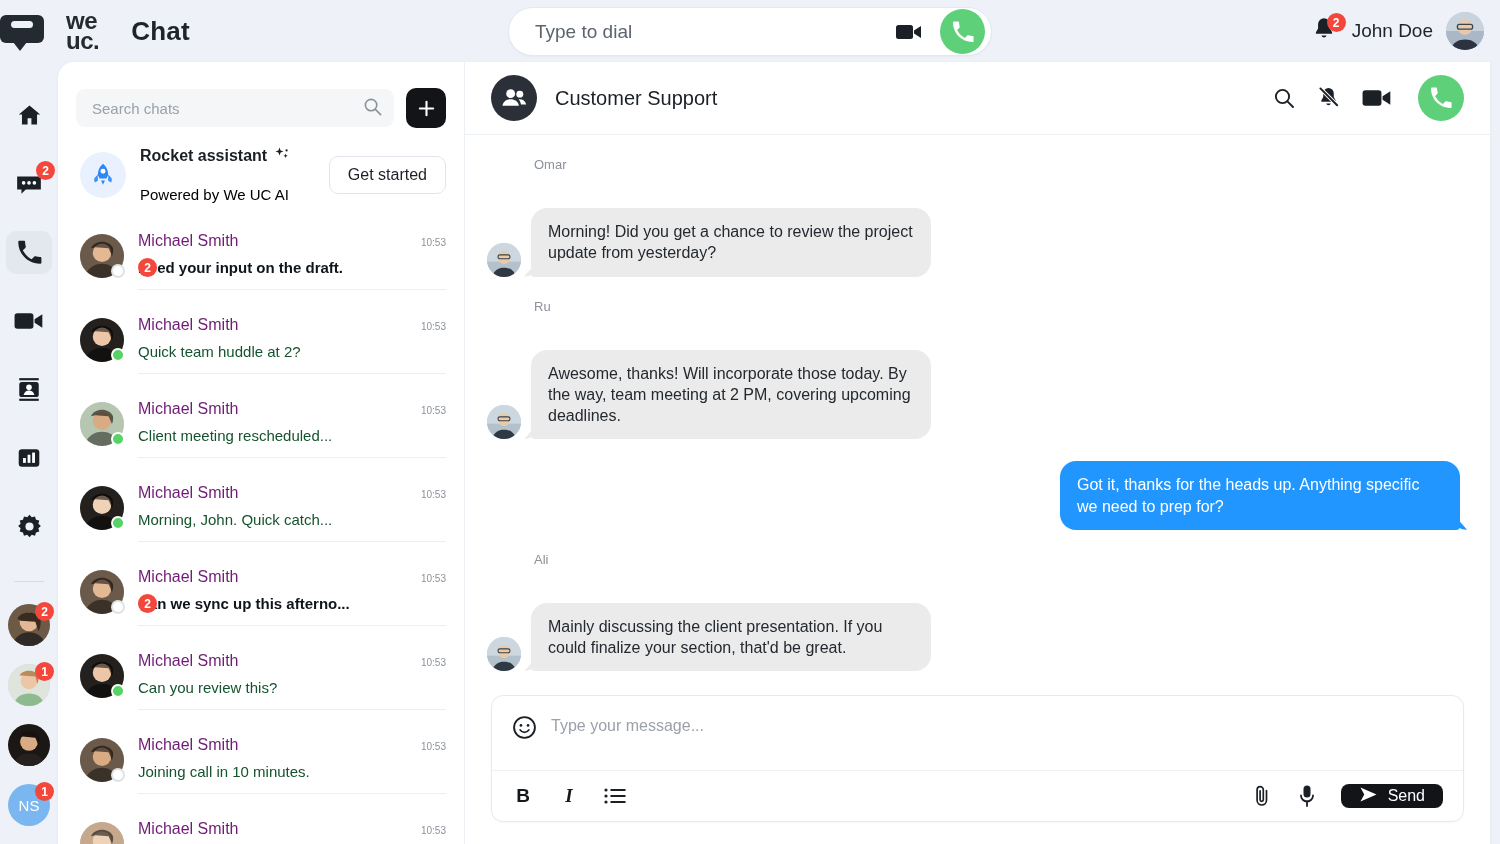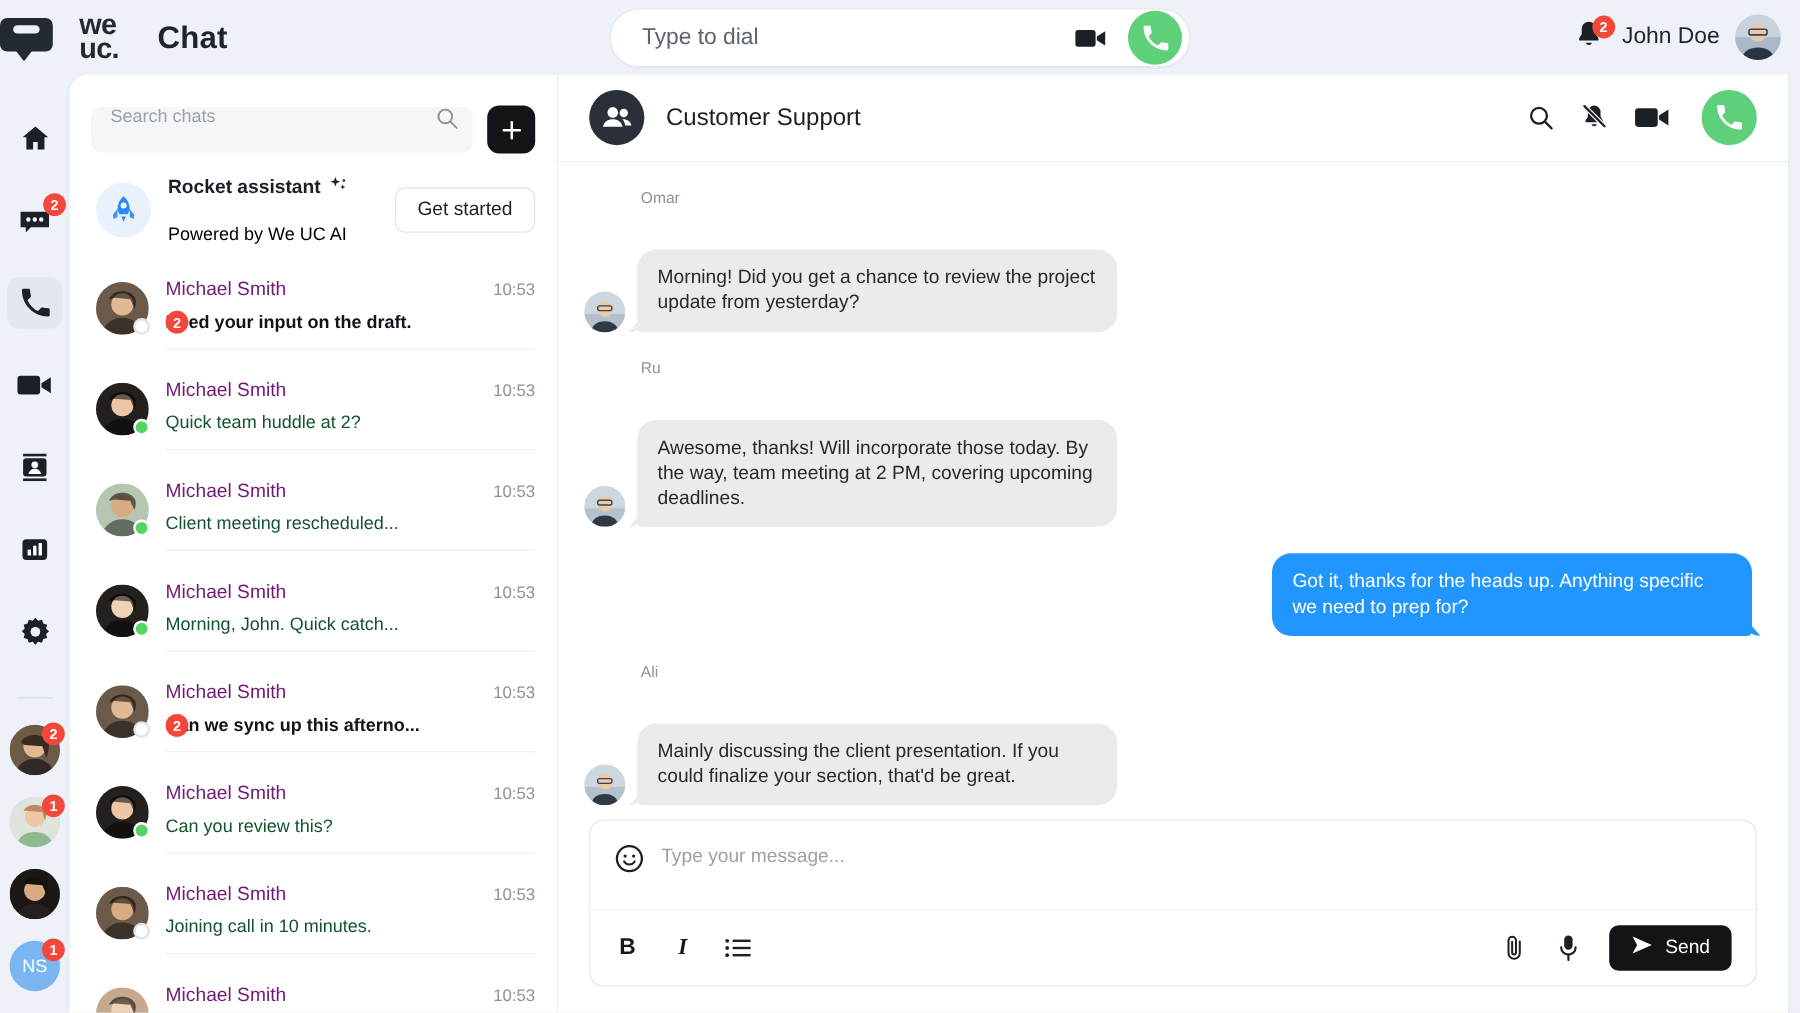--- a/index.html
+++ b/index.html
@@ -91,21 +91,21 @@
     position: absolute; left: 58px; top: 62px; width: 1432px; height: 782px;
     background: #fff; border-radius: 16px 0 0 0; display: flex; overflow: hidden;
     box-shadow: 0 1px 4px rgba(25,40,70,.05);
   }
 
   
   .chatlist { width: 407px; height: 100%; border-right: 1px solid #eceff3; display: flex; flex-direction: column; }
   .searchrow { display: flex; align-items: center; gap: 12px; padding: 26px 18px 10px 18px; }
   .searchbox {
     flex: 1; height: 38px; background: #f4f6f8; border-radius: 9px; display: flex;
-    align-items: flex-start; padding: 0 12px 0 16px;
+    align-items: center; padding: 0 12px 0 16px;
   }
   .searchbox input {
     flex: 1; border: none; background: transparent; outline: none; font-size: 15px; color: #333a42;
     font-family: "Liberation Sans", sans-serif;
   }
   .searchbox input::placeholder { color: #9aa1aa; }
   .plus-btn {
     width: 40px; height: 40px; border-radius: 10px; background: #121417; border: none;
     display: flex; align-items: center; justify-content: center; cursor: pointer; flex: none;
   }
@@ -130,21 +130,21 @@
   .chat-av .avatar { width: 44px; height: 44px; }
   .presence {
     position: absolute; right: -1px; bottom: 0px; width: 14px; height: 14px; border-radius: 50%;
     border: 2px solid #fff;
   }
   .presence.online { background: #56d364; }
   .presence.offline { background: #fff; border: 2px solid #dfe3e8; }
   .chat-body { flex: 1; min-width: 0; border-bottom: 1px solid #eceff3; padding-bottom: 13px; }
   .chat-top { display: flex; justify-content: space-between; align-items: baseline; }
   .chat-name { font-size: 16px; font-weight: 400; color: #701a75; }
-  .chat-time { font-size: 14px; color: #8b929b; }
+  .chat-time { font-size: 10px; color: #8b929b; }
   .chat-bottom { display: flex; justify-content: space-between; align-items: center; margin-top: 9px; gap: 10px; }
   .chat-msg { font-size: 15px; color: #14532d; white-space: nowrap; overflow: hidden; text-overflow: ellipsis; }
   .chat-msg.unread { color: #10151b; font-weight: 700; }
   .chat-badge { flex: none; }
 
   
   .conv { flex: 1; display: flex; flex-direction: column; min-width: 0; }
   .conv-head {
     height: 73px; display: flex; align-items: center; padding: 0 26px 0 26px;
     border-bottom: 1px solid #eceff3; gap: 18px;
@@ -200,21 +200,21 @@
     border-top: 1px solid #eef1f4; display: flex; align-items: center; padding: 12px 20px;
   }
   .fmt-group { display: flex; align-items: center; gap: 24px; flex: 1; }
   .fmt-btn {
     background: transparent; border: none; cursor: pointer; font-size: 19px; color: #15191e;
     font-family: "Liberation Serif", serif; display: flex; align-items: center; justify-content: center;
     width: 22px; height: 26px; padding: 0;
   }
   .send-group { display: flex; align-items: center; gap: 24px; }
   .send-btn {
-    height: 38px; padding: 0 18px; border-radius: 8px; background: #121417; color: #fff; border: none;
+    height: 24px; padding: 0 18px; border-radius: 8px; background: #121417; color: #fff; border: none;
     display: flex; align-items: center; gap: 10px; font-size: 16px; cursor: pointer;
     font-family: "Liberation Sans", sans-serif;
   }
 </style>
 </head>
 <body>
 
 <div class="topbar">
   <div class="brand">
     <div class="logo-mark">

